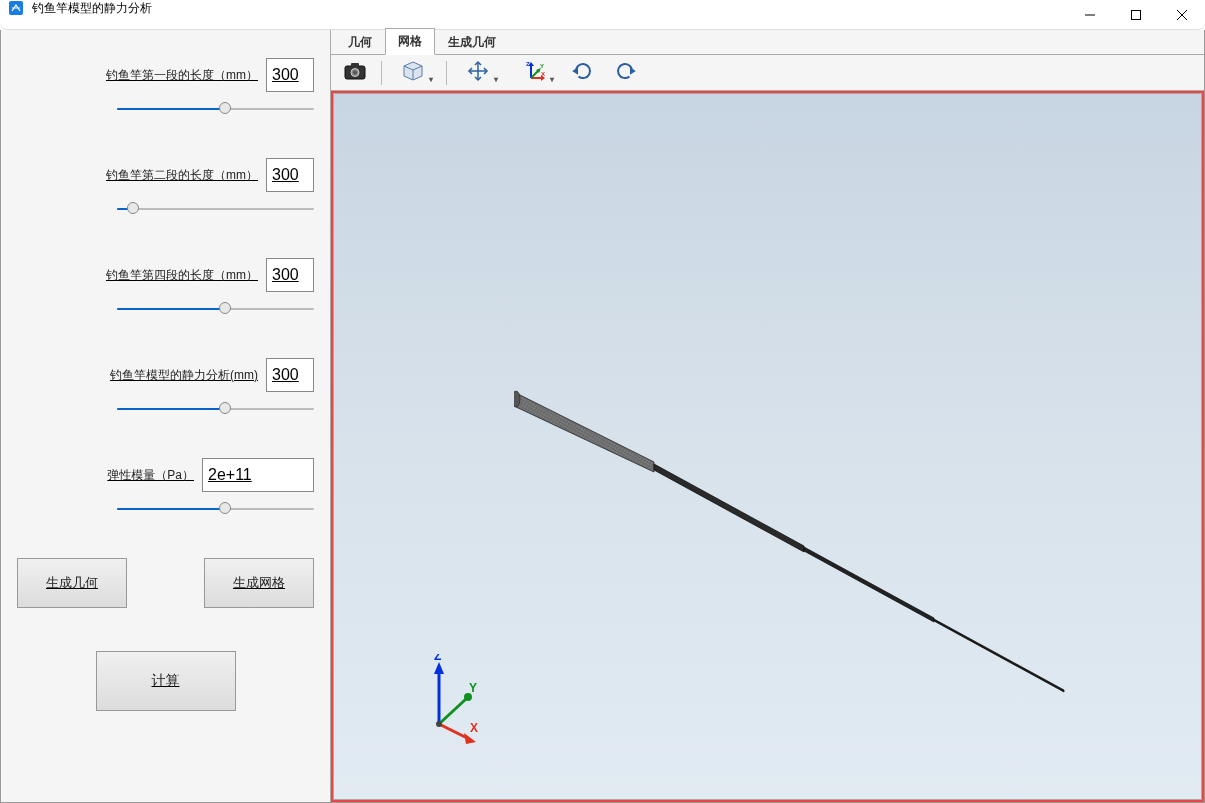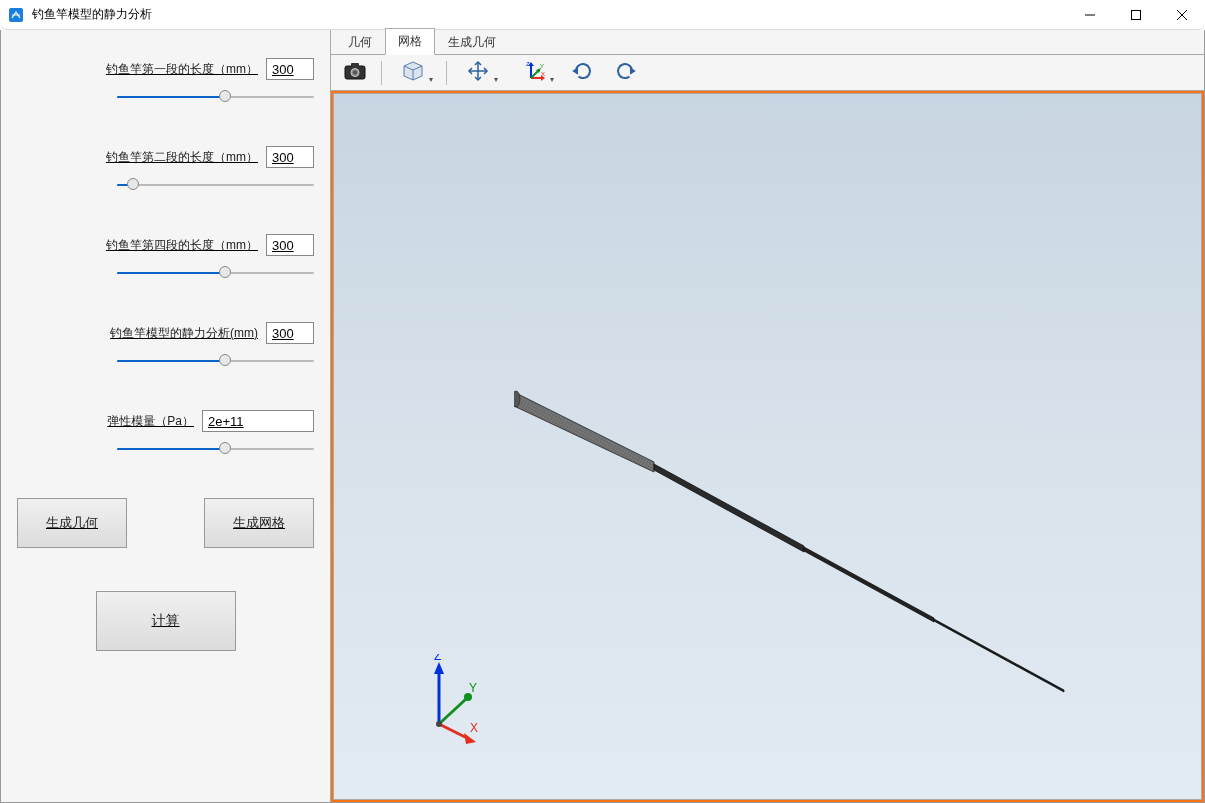--- a/index.html
+++ b/index.html
@@ -1,21 +1,20 @@
 <!DOCTYPE html>
 <html><head>
 <meta charset="utf-8">
 <style>
 * { box-sizing: border-box; margin: 0; padding: 0; font-family: "Microsoft YaHei", sans-serif; }
 body { background: #fff; width: 1205px; height: 803px; overflow: hidden; }
 
 .titlebar {
   height: 30px;
   display: flex;
-  align-items: center;
   border-bottom: 1px solid #ddd;
   padding-left: 8px;
   background: #fff;
   border-radius: 7px;
 }
 .titlebar .app-icon {
   width: 16px; height: 16px; margin-right: 8px;
   display: inline-flex; align-items: center; justify-content: center;
 }
 .titlebar .title { font-size: 12px; color: #000; }
@@ -47,23 +46,23 @@
   display: flex;
   justify-content: flex-end;
   align-items: center;
   gap: 8px;
 }
 .param-label {
   font-size: 12px; color: #222;
   white-space: nowrap;
 }
 .param-input {
-  width: 48px; height: 22px;
+  width: 48px; height: 34px;
   border: 1px solid #888;
-  font-size: 13px;
+  font-size: 16px;
   padding: 2px 5px;
   background: #fff;
 }
 .param-input.wide { width: 112px; }
 .slider {
   margin-top: 8px;
   height: 18px;
   position: relative;
   margin-left: 100px;
   margin-right: 0;
@@ -114,21 +113,22 @@
   font-size: 14px;
   color: #222;
   display: flex; align-items: center; justify-content: center;
   margin: 43px auto 0 auto;
 }
 
 .main {
   flex: 1;
   display: flex;
   flex-direction: column;
-  background: #f97316;
+  background: #ef4444;
+  font-weight: bold;
 }
 .tabbar {
   height: 25px;
   display: flex;
   align-items: flex-end;
   border-bottom: 1px solid #aaa;
   padding-left: 4px;
   background: #f5f5f5;
 }
 .tab {

